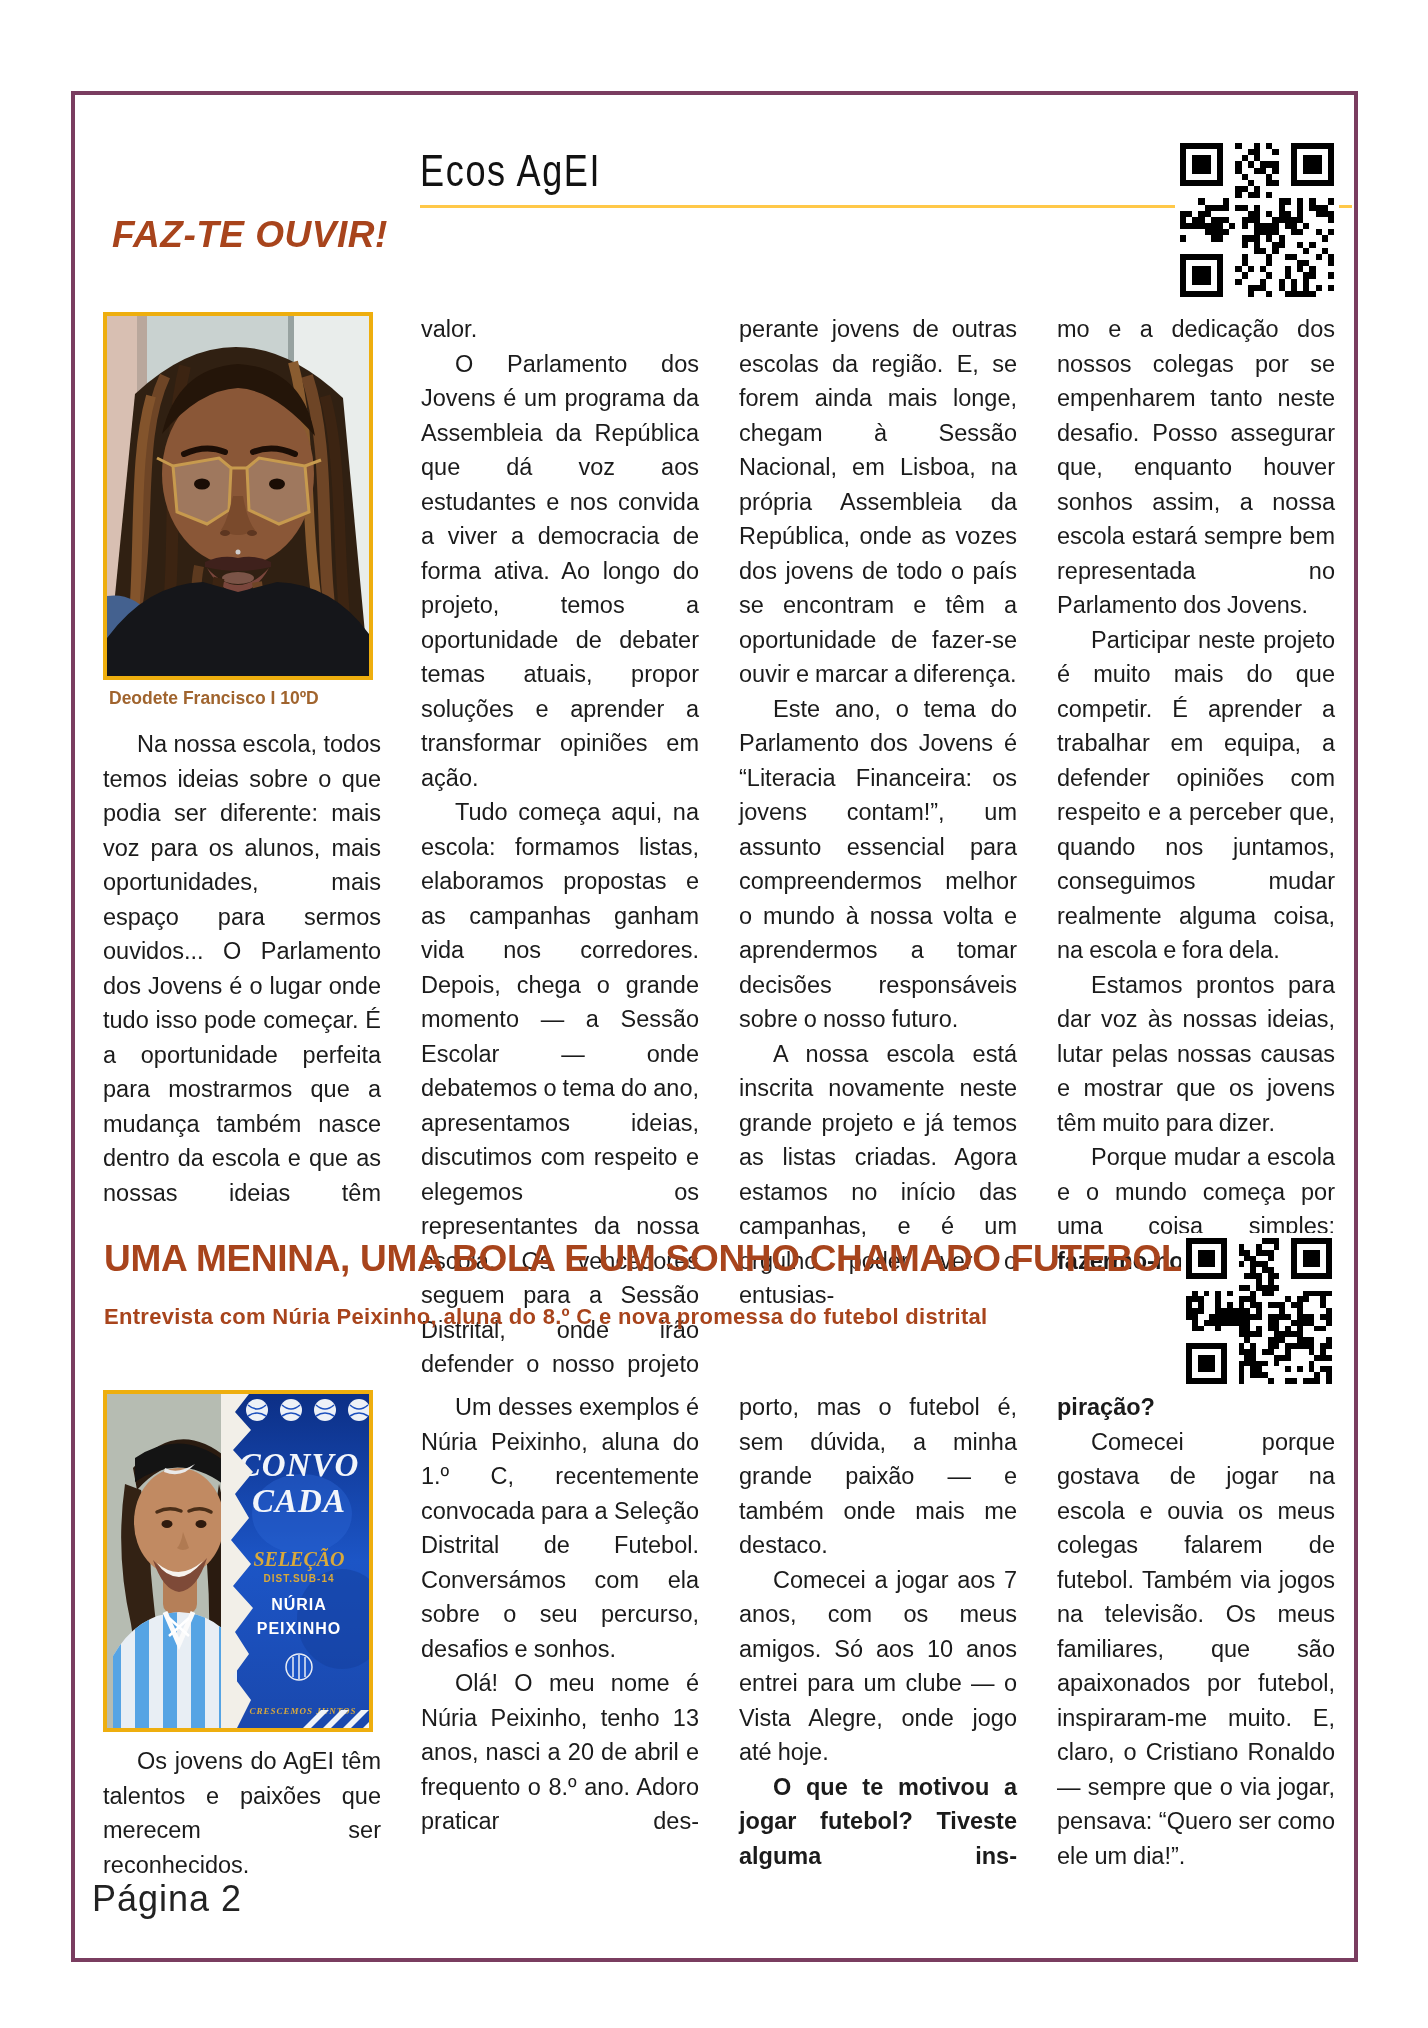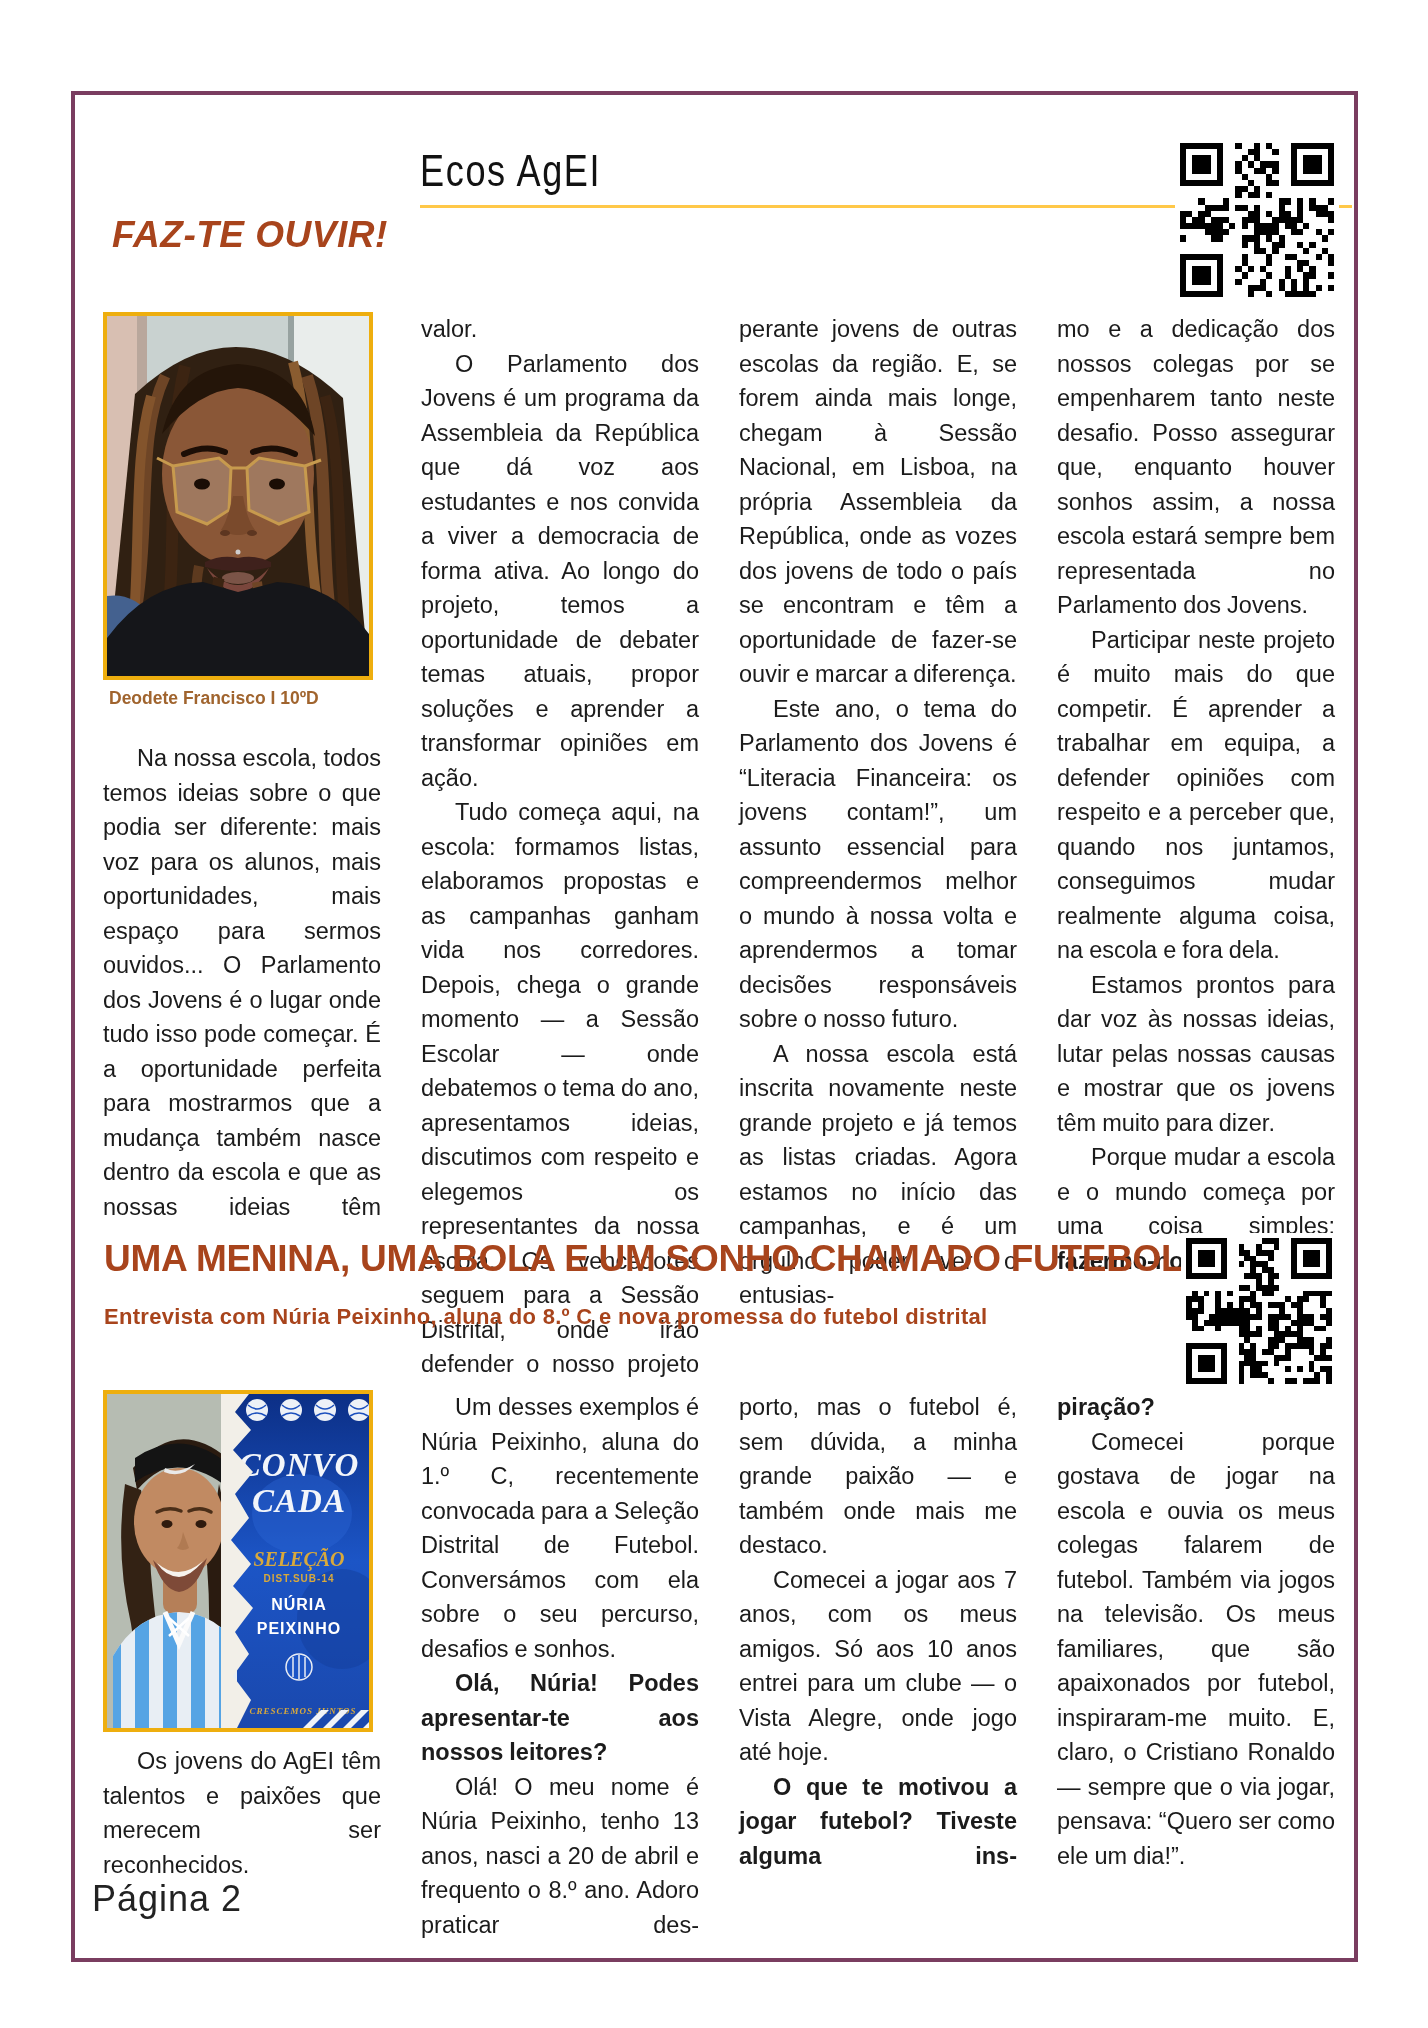--- a/index.html
+++ b/index.html
@@ -31,21 +31,21 @@
   .photo-frame{border:4px solid var(--frame-gold);width:270px;background:#84cc16;}
   .photo-frame svg{display:block;width:100%;height:100%;}
   #photo1{height:368px;}
   #photo2{height:342px;}
   .caption{margin-top:8px;padding-left:6px;font-size:17.5px;font-weight:700;color:var(--brown);}
   .para{font-size:23.5px;line-height:34.5px;margin:0;text-align:justify;
     word-spacing:-0.5px;color:var(--ink);}
   .ind{text-indent:34px;}
   .runon{text-align-last:justify;}
   .b{font-weight:700;}
-  .mcell1 .para:first-of-type{margin-top:32px;}
+  .mcell1 .para:first-of-type{margin-top:18px;}
   .mcell2 .para:first-of-type{margin-top:12px;}
   .headline2{position:absolute;left:104px;top:1238px;font-size:37px;font-weight:800;
     color:var(--rust);white-space:nowrap;letter-spacing:-0.3px;}
   .subtitle{position:absolute;left:104px;top:1294px;width:1066px;font-size:22px;
     line-height:45px;font-weight:700;color:var(--rust);text-align:justify;
     text-align-last:left;letter-spacing:.3px;}
   .page-number{position:absolute;left:92px;top:1878px;font-size:36px;color:#222;
     letter-spacing:1px;}
   .pt-serif{font-family:"Liberation Serif","DejaVu Serif",serif;font-style:italic;font-weight:700;}
   .pt-sans{font-family:"Liberation Sans",sans-serif;font-weight:700;}
@@ -612,21 +612,20 @@
           <path d="M58,218 L72,250 L86,218" stroke="#fbfbfb" stroke-width="5" fill="none"></path>
           <path d="M62,224 L82,242 M82,224 L62,242" stroke="#ffffff" stroke-width="2.5" fill="none"></path>
         </g>
         <path d="M118,0 L142,0 L128,18 L144,36 L126,56 L146,78 L128,100 L142,124 L124,146 L144,170 L126,192 L146,214 L128,238 L142,260 L126,282 L144,306 L130,334 L114,334 L114,0 Z" fill="#f2efe8"></path>
       </svg>
     </div>
   <p class="para ind"><span>Os jovens do AgEI têm talentos e paixões que merecem ser reconhecidos.</span></p>
     </div>
   <div class="col">
       <p class="para ind"><span>Um desses exemplos é Núria Peixinho, aluna do 1.º C, recentemente convocada para a Seleção Distrital de Futebol. Conversámos com ela sobre o seu percurso, desafios e sonhos.</span></p>
-      <p class="para ind"><span class="b">Olá, Núria! Podes apresentar-te aos nossos leitores?</span></p>
       <p class="para ind runon"><span>Olá! O meu nome é Núria Peixinho, tenho 13 anos, nasci a 20 de abril e frequento o 8.º ano. Adoro praticar des-</span></p>
     </div>
   <div class="col">
       <p class="para"><span>porto, mas o futebol é, sem dúvida, a minha grande paixão — e também onde mais me destaco.</span></p>
       <p class="para ind"><span>Comecei a jogar aos 7 anos, com os meus amigos. Só aos 10 anos entrei para um clube — o Vista Alegre, onde jogo até hoje.</span></p>
       <p class="para ind runon"><span class="b">O que te motivou a jogar futebol? Tiveste alguma ins-</span></p>
     </div>
   <div class="col">
       <p class="para"><span class="b">piração?</span></p>
       <p class="para ind"><span>Comecei porque gostava de jogar na escola e ouvia os meus colegas falarem de futebol. Também via jogos na televisão. Os meus familiares, que são apaixonados por futebol, inspiraram-me muito. E, claro, o Cristiano Ronaldo — sempre que o via jogar, pensava: “Quero ser como ele um dia!”.</span></p>

